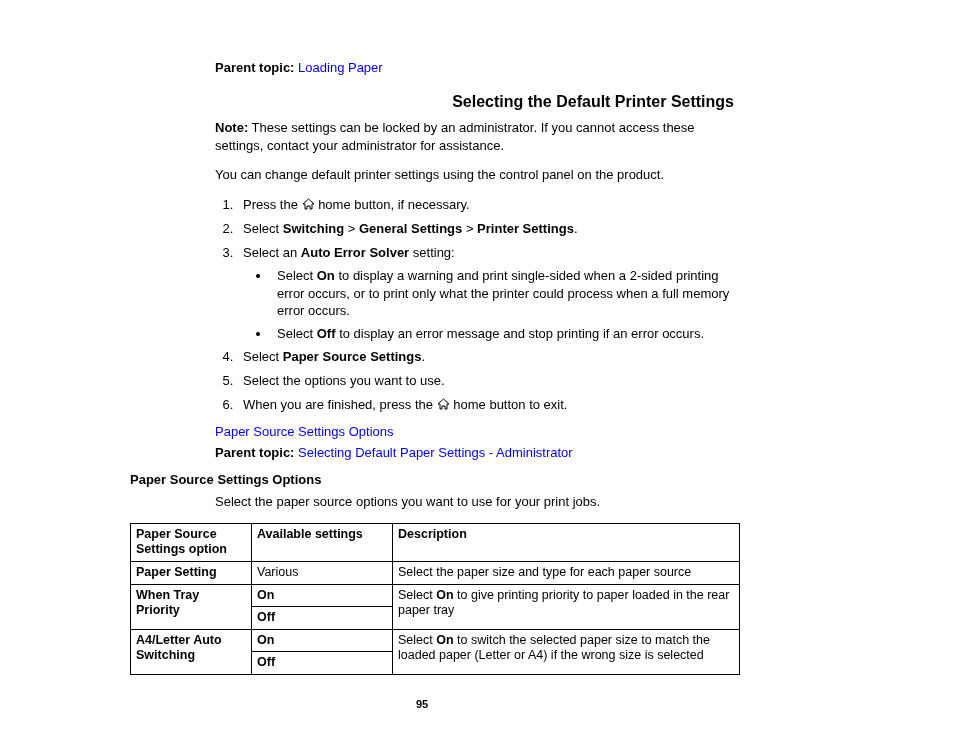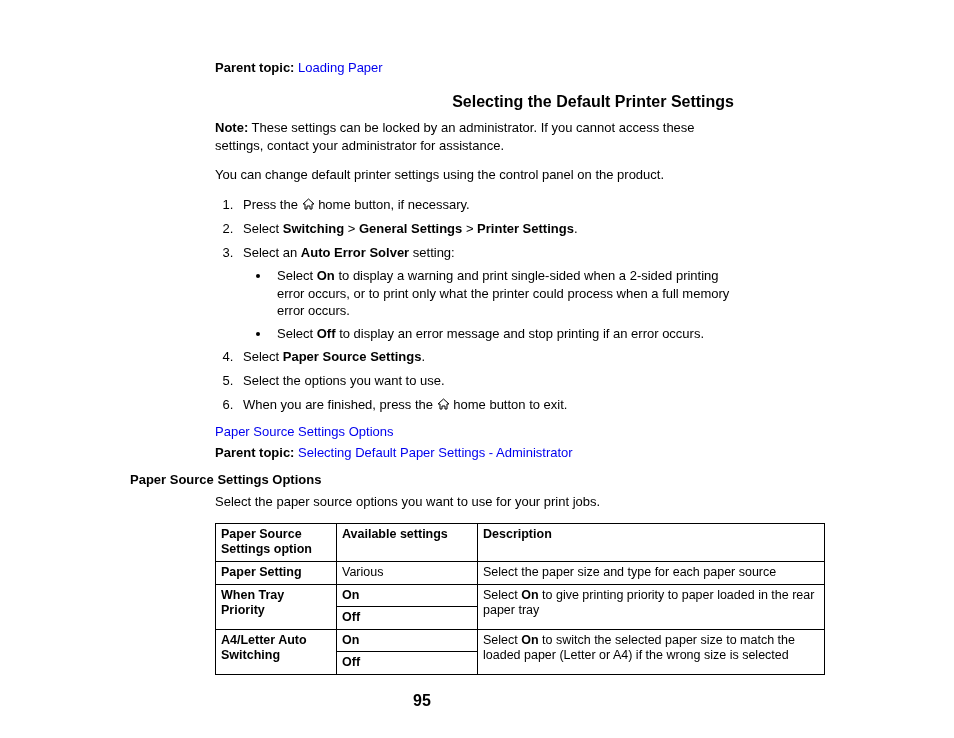--- a/index.html
+++ b/index.html
@@ -60,21 +60,20 @@
     margin-left: 85px;
     margin-bottom: 6px;
   }
   h3.subsection {
     font-size: 13px;
     font-weight: bold;
     margin: 12px 0 6px 0;
   }
   table.settings {
     border-collapse: collapse;
-    margin-left: 85px;
     width: 610px;
     font-size: 12.5px;
   }
   table.settings th, table.settings td {
     border: 1px solid #000;
     padding: 3px 5px;
     text-align: left;
     vertical-align: top;
     line-height: 1.25;
   }
@@ -82,21 +81,21 @@
     font-weight: bold;
   }
   .col-opt { width: 110px; }
   .col-avail { width: 130px; }
   .page-number {
     position: absolute;
     bottom: 28px;
     left: 0;
     width: 100%;
     text-align: center;
-    font-size: 16px;
+    font-size: 11px;
     font-weight: bold;
   }
 </style>
 </head>
 <body>
 
 <div class="page">
 
   <div class="parent-topic">
     <span class="bold">Parent topic:</span>

